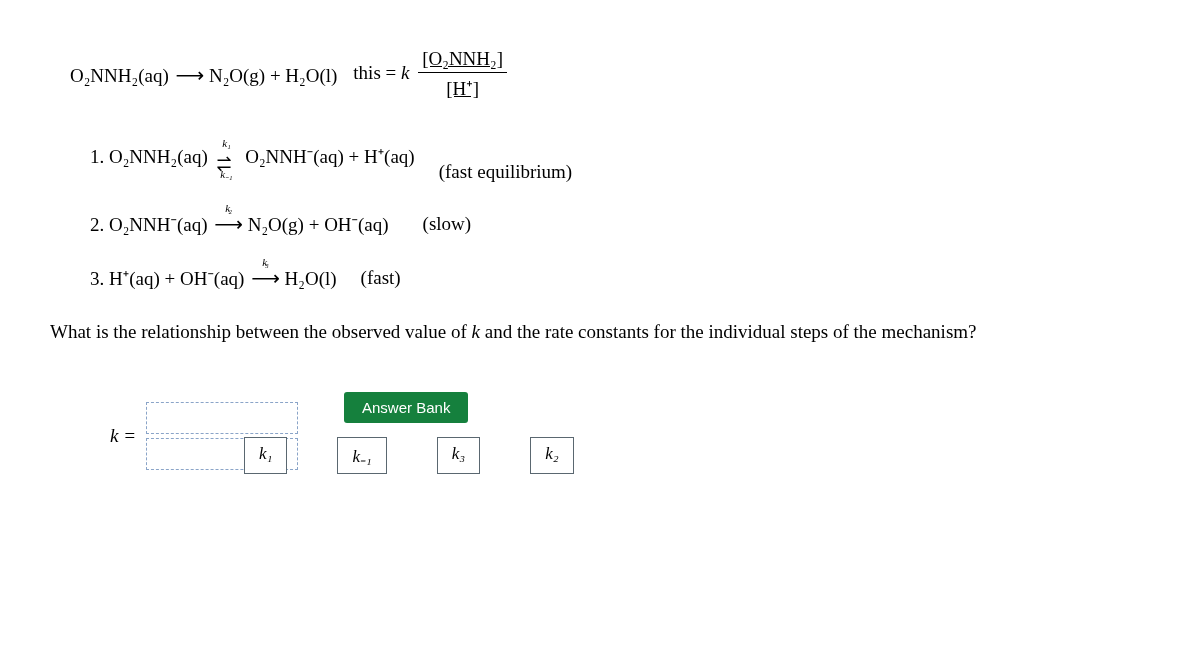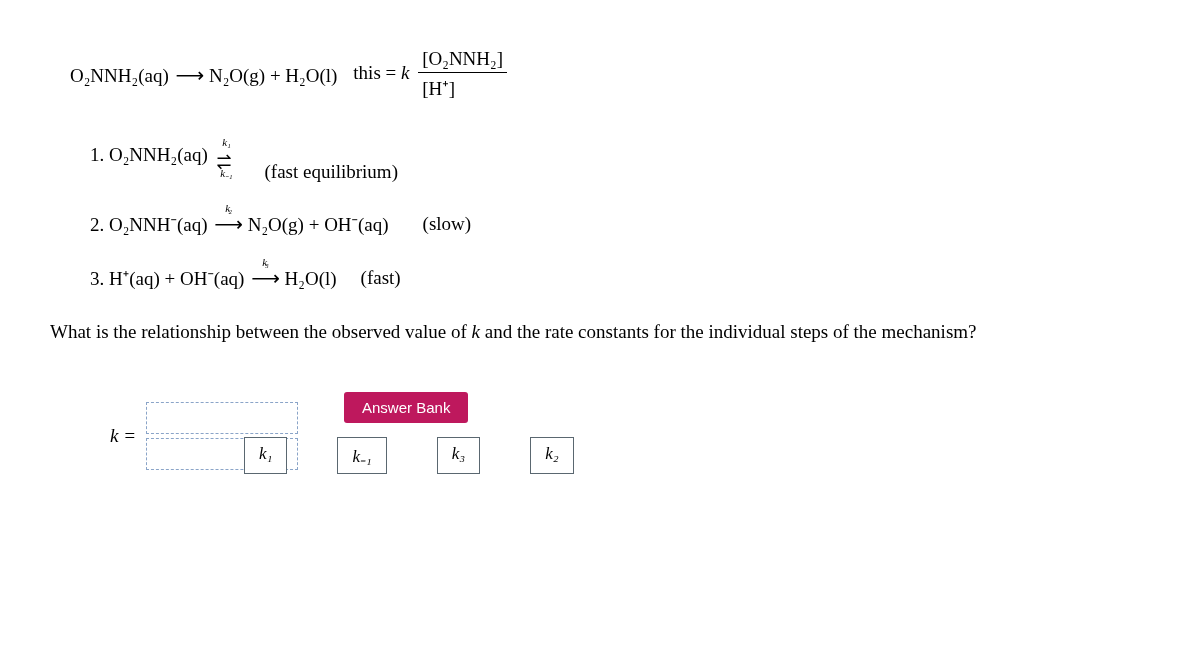--- a/index.html
+++ b/index.html
@@ -39,23 +39,24 @@
     font-size: 11px;
     font-style: italic;
     left: 50%;
     transform: translateX(-50%);
     white-space: nowrap;
   }
   .klabel-top { top: -10px; }
   .klabel-bot { bottom: -12px; }
   .frac {
     display: inline-block;
-    text-align: left;
+    text-align: center;
     vertical-align: middle;
     margin: 0 4px;
+    text-decoration: underline;
   }
   .frac .num {
     display: block;
     padding: 0 4px 2px 4px;
     border-bottom: 1px solid #000;
   }
   .frac .den {
     display: block;
     padding: 2px 4px 0 4px;
   }
@@ -84,21 +85,21 @@
     background: #fff;
     display: block;
   }
   .drop-slot + .drop-slot { margin-top: 4px; }
   .bank {
     display:flex;
     flex-direction:column;
     align-items:flex-start;
   }
   .bank-title {
-    background: #be185d;
+    background: #15803d;
     color: #fff;
     font-family: Arial, sans-serif;
     font-size: 15px;
     padding: 7px 18px;
     border-radius: 3px;
     margin-bottom: 14px;
     margin-left: 10px;
   }
   .bank-items {
     display: flex;
@@ -155,20 +156,21 @@
 
 
   <div class="mech-step">
     <span>
       <span>1. </span><span>O₂NNH₂(aq)</span>
       <span style="position:relative;display:inline-block;vertical-align:middle;width:28px;">
         <span class="klabel-top">k₁</span>
         <span class="eq-arrow"></span>
         <span class="klabel-bot">k₋₁</span>
       </span>
+      <span>O₂NNH⁻(aq) + H⁺(aq)</span>
     </span>
     <span style="margin-left:10px;margin-top:32px;">(fast equilibrium)</span>
   </div>
 
   <div class="mech-step">
     <span>
       <span>2. </span><span>O₂NNH⁻(aq)</span>
       <span class="arrow" style="position:relative;">
         <span class="klabel-top">k₂</span>⟶
       </span>

